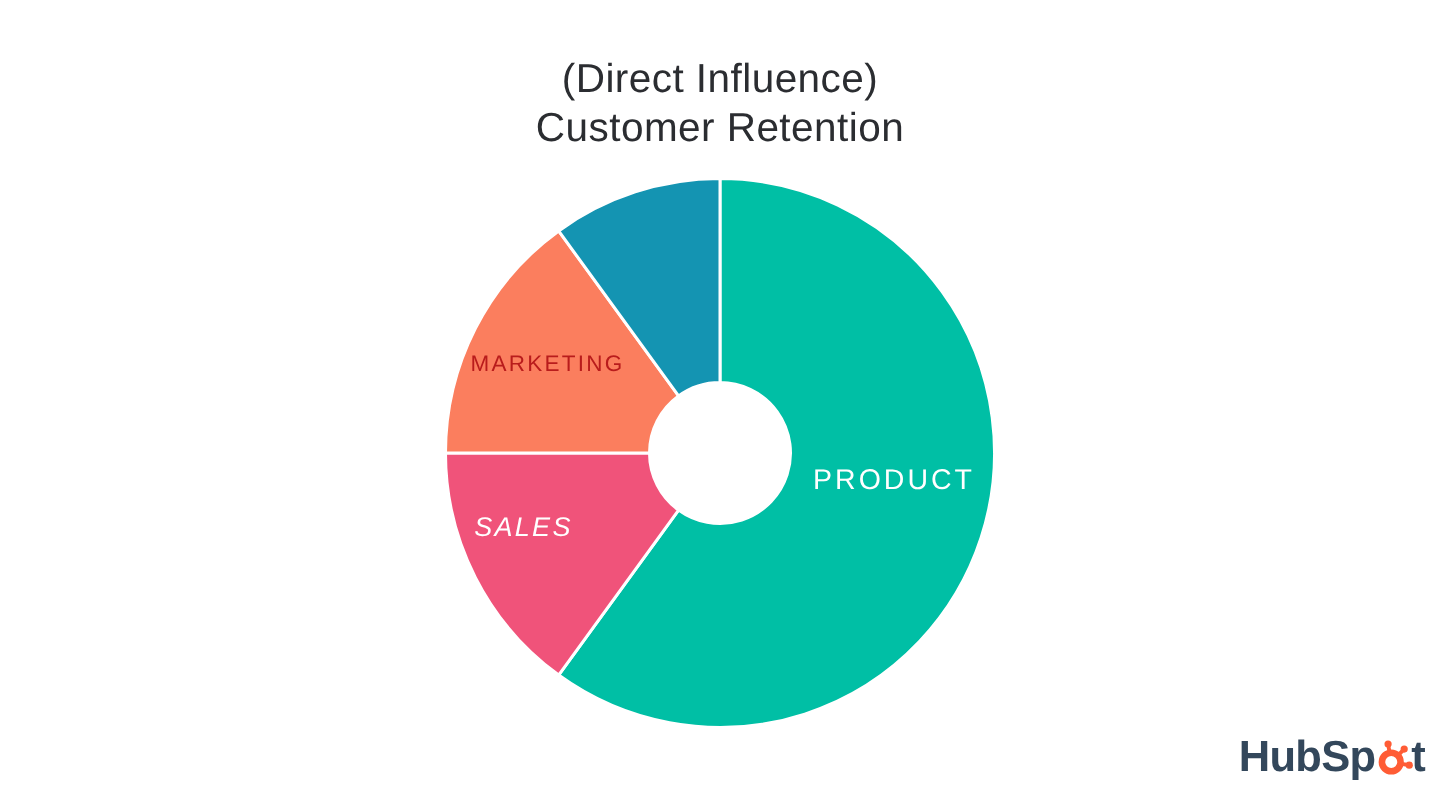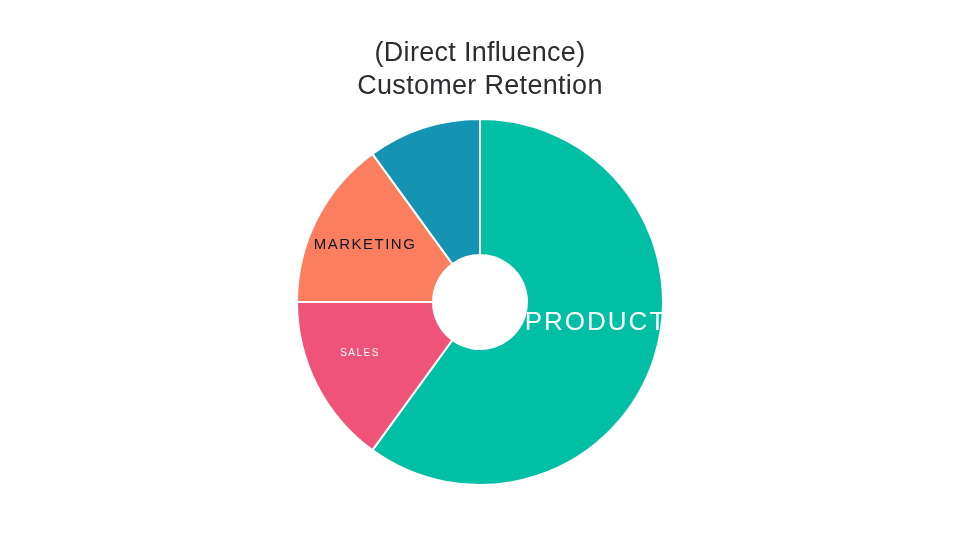--- a/index.html
+++ b/index.html
@@ -42,27 +42,28 @@
   .seg-label {
     position: absolute;
     transform: translate(-50%, -50%);
     color: #ffffff;
     text-align: center;
     white-space: nowrap;
     font-weight: 400;
   }
   .seg-label.product {
     left: 301px; top: 204px;
-    font-size: 26px;
+    font-size: 19px;
     letter-spacing: 2px;
   }
   .seg-label.sales {
-    left: 65px; top: 235px;
-    font-size: 10px;
+    left: 54px; top: 235px;
+    font-size: 18px;
     letter-spacing: 1.5px;
+    font-style: italic;
   }
   .seg-label.marketing {
     left: 70px; top: 126px;
     font-size: 15px;
     letter-spacing: 1.5px;
   }
   .seg-label.customer-success {
     left: 140px; top: 55px;
     font-size: 12px;
     letter-spacing: 1px;
@@ -100,17 +101,28 @@
   <div class="chart-area">
     <svg class="donut" width="370" height="370" viewBox="0 0 370 370" aria-hidden="true">
         <path d="M 185.00 2.00 A 183 183 0 1 1 77.44 333.05 L 157.37 223.02 A 47 47 0 1 0 185.00 138.00 Z" fill="#00bfa5" stroke="#ffffff" stroke-width="2" stroke-linejoin="round"></path>
         <path d="M 77.44 333.05 A 183 183 0 0 1 2.00 185.00 L 138.00 185.00 A 47 47 0 0 0 157.37 223.02 Z" fill="#f0537a" stroke="#ffffff" stroke-width="2" stroke-linejoin="round"></path>
         <path d="M 2.00 185.00 A 183 183 0 0 1 77.44 36.95 L 157.37 146.98 A 47 47 0 0 0 138.00 185.00 Z" fill="#fb7e5e" stroke="#ffffff" stroke-width="2" stroke-linejoin="round"></path>
         <path d="M 77.44 36.95 A 183 183 0 0 1 185.00 2.00 L 185.00 138.00 A 47 47 0 0 0 157.37 146.98 Z" fill="#1494b2" stroke="#ffffff" stroke-width="2" stroke-linejoin="round"></path>
       </svg>
 
     <div class="seg-label product" style="color: rgb(255, 255, 255);">PRODUCT</div>
     <div class="seg-label sales" style="color: rgb(255, 255, 255);">SALES</div>
-    <div class="seg-label marketing" style="color: #0f172a;">MARKETING</div>
+    <div class="seg-label marketing" style="color: #b91c1c;">MARKETING</div>
   </div>
 
+  <div class="hubspot-logo" style="color: rgb(51, 71, 91);">
+    <span>HubSp</span><span class="sprocket" style="color: rgb(255, 92, 53);"><svg width="26" height="31" viewBox="0 0 26 31" aria-hidden="true">
+        <circle cx="11.5" cy="21" r="6.2" fill="none" stroke="currentColor" stroke-width="4.4"></circle>
+        <line x1="10.11" y1="13.12" x2="9.68" y2="10.66" stroke="currentColor" stroke-width="2.6" stroke-linecap="round"></line>
+        <line x1="17.16" y1="15.34" x2="18.92" y2="13.58" stroke="currentColor" stroke-width="2.6" stroke-linecap="round"></line>
+        <line x1="19.38" y1="22.39" x2="21.84" y2="22.82" stroke="currentColor" stroke-width="2.6" stroke-linecap="round"></line>
+        <circle cx="9.38" cy="8.99" r="2.4" fill="currentColor"></circle>
+        <circle cx="20.13" cy="12.37" r="2.4" fill="currentColor"></circle>
+        <circle cx="23.51" cy="23.12" r="2.4" fill="currentColor"></circle>
+      </svg></span><span>t</span>
+  </div>
 
 </div>
 
 </body></html>

